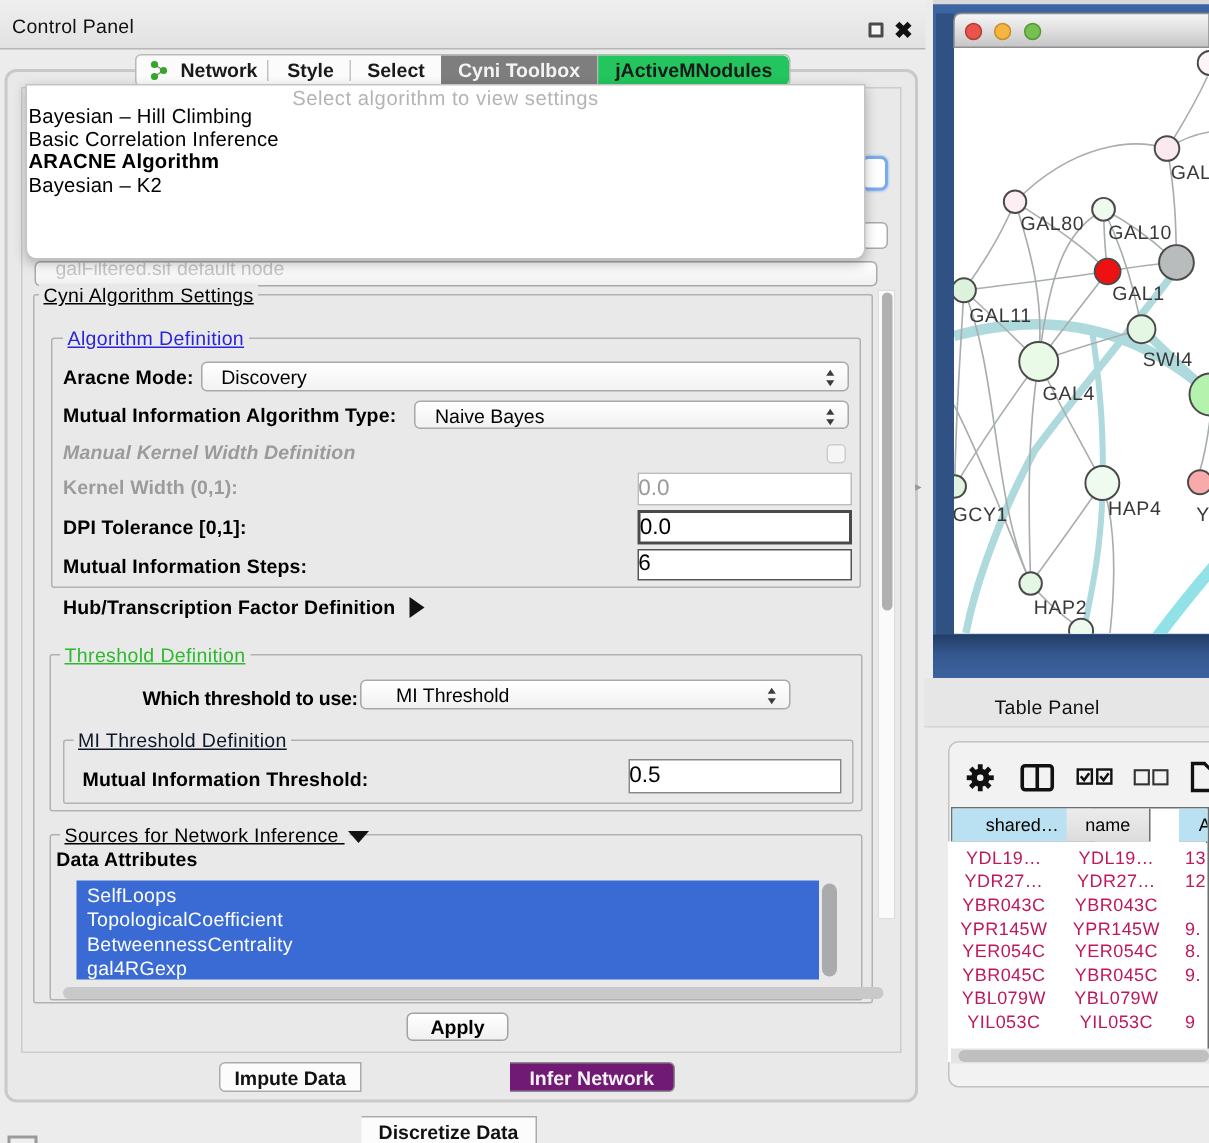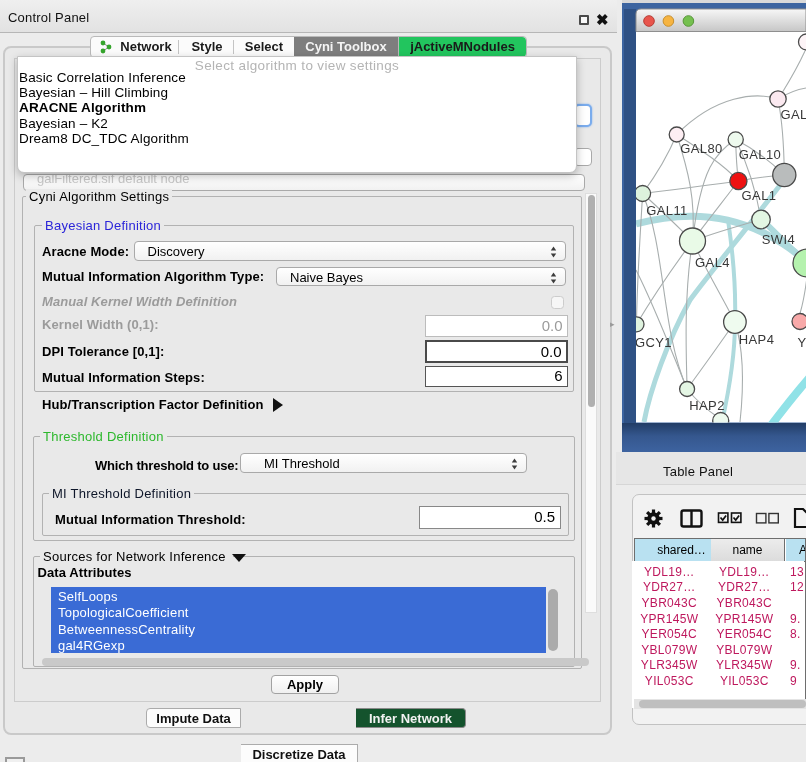--- a/index.html
+++ b/index.html
@@ -14,27 +14,27 @@
 #outerpanel { left:3px; top:46px; width:609px; height:689px; background:#e9e9e9; border:2px solid #c9c9c9; border-radius:8px; }
 #innerpanel { left:14px; top:58px; width:587px; height:644px; background:#e9e9e9; border:1px solid #cccccc; }
 
 #toptabs { left:90px; top:36px; height:22px; width:437px; background:#fbfbfb; border:1px solid #b9b9b9; border-radius:4px; font-size:13px; font-weight:bold; color:#1a1a1a; }
 .tseg { position:absolute; top:0; height:20px; line-height:20px; text-align:center; }
 #seg-cyni { left:203px; width:104px; background:#7e7e7e; color:#f4f4f4; }
 #seg-jam { left:307px; width:128px; background:#22c55e; border-left:1px solid #b9b9b9; border-radius:0 4px 4px 0; }
 .tsep { position:absolute; top:3px; width:1px; height:14px; background:#c4c4c4; }
 
 .grp { position:absolute; border:1px solid #b2b2b2; border-radius:2px; }
-.grp-title { position:absolute; top:-8px; background:#e9e9e9; padding:0 3px; font-size:13px; letter-spacing:0.25px; }
+.grp-title { position:absolute; top:-8px; background:#e9e9e9; padding:0 3px; font-size:13px; letter-spacing:0.25px;text-decoration:underline; }
 label.b { font-weight:bold; font-size:13px; color:#000; letter-spacing:0.1px; position:absolute; }
 label.dis { color:#9b9b9b; }
 .combo { position:absolute; background:linear-gradient(#ffffff,#f1f1f1); border:1px solid #a9a9a9; border-radius:4px; font-size:13px; color:#000; }
 .combo .cv { position:absolute; left:13px; top:0; line-height:19px; }
 .combo svg { position:absolute; right:8px; top:4px; }
-.tf { position:absolute; background:#fff; font-size:13px; text-align:right; }
+.tf { position:absolute; background:#fff; font-size:13px; }
 
 #attrlist { left:51px; top:587px; width:495px; height:66px; background:#3a6bd5; color:#fff; font-size:13px; padding:2px 0 0 7px; line-height:16.4px; letter-spacing:0.2px;}
 
 #popup { left:17px; top:56px; width:560px; height:117px; background:#fff; border:1px solid #c4c4c4; border-radius:0 0 7px 7px; box-shadow:0 3px 8px rgba(0,0,0,0.25); z-index:50; font-size:13px; }
 #popup .hint { position:absolute; top:1px; width:100%; text-align:center; color:#b4b4b4; letter-spacing:0.35px; font-size:13.5px;}
 #popup ul { list-style:none; position:absolute; left:1px; top:13px; }
 #popup li { height:15.2px; line-height:15.2px; letter-spacing:0.15px; color:#000; font-size:13.5px;}
 
 .btab { position:absolute; top:708px; height:20px; line-height:19px; font-size:13px; font-weight:bold; text-align:center; background:#fcfcfc; border:1px solid #ababab; color:#111; }
 
@@ -74,21 +74,21 @@
 
 <div class="combo" style="left:23px; top:174px; width:562px; height:17px; color:#c6c6c6; overflow:hidden;">
     <div style="position:absolute; left:13px; top:-4px; font-size:13px;">galFiltered.sif default node</div>
   </div>
 
 <div class="grp" style="left:22px; top:196px; width:560px; height:473px;">
   <div class="grp-title" style="left:3px;">Cyni Algorithm Settings</div>
 </div>
 
 <div class="grp" style="left:34px; top:225px; width:540px; height:167px;">
-  <div class="grp-title" style="left:7px; color:#2b25d9;">Bayesian Definition</div>
+  <div class="grp-title" style="left:7px; color:#2b25d9;">Algorithm Definition</div>
 </div>
 <label class="b abs" style="left:42px; top:244px;">Aracne Mode:</label>
 <div class="combo" style="left:133.5px; top:241px; width:432.5px; height:20px;">
   <div class="cv">Discovery</div>
   <svg width="7" height="12" viewBox="0 0 7 12">
       <path d="M3.5 0.5 L6.2 4.5 L0.8 4.5 Z" fill="#3c3c3c"></path>
       <path d="M3.5 11.5 L6.2 7.5 L0.8 7.5 Z" fill="#3c3c3c"></path>
     </svg>
 </div>
 <label class="b abs" style="left:42px; top:269px;">Mutual Information Algorithm Type:</label>
@@ -138,38 +138,37 @@
   </svg>
 <label class="b abs" style="left:37.5px; top:565px;">Data Attributes</label>
 <div class="abs" id="attrlist">SelfLoops<br>TopologicalCoefficient<br>BetweennessCentrality<br>gal4RGexp</div>
 <div class="abs" style="left:548px; top:589px; width:10px; height:62px; background:#ababab; border-radius:5px;"></div>
 <div class="abs" style="left:42px; top:658px; width:547px; height:8px; background:#c9c9c9; border-radius:4px;"></div>
 
 <div class="abs" style="left:271px; top:675px; width:68px; height:19px; background:linear-gradient(#ffffff,#f0f0f0); border:1px solid #a2a2a2; border-radius:4px; text-align:center; line-height:17px; font-size:13px; font-weight:bold;">Apply</div>
 
 <div class="btab" style="left:146px; width:95px; border-radius:4px 0 0 4px;">Impute Data</div>
 <div class="btab" style="left:241px; width:117px; border-left:none;margin-top:36px;">Discretize Data</div>
-<div class="btab" style="left:356px; width:110px; border-left:none; border-radius:0 4px 4px 0; background:#14532d; color:#f2f2f2; border-color:#8a8a8a;">Infer Network</div>
+<div class="btab" style="left:340px; width:110px; border-left:none; border-radius:0 4px 4px 0; background:#701a75; color:#f2f2f2; border-color:#8a8a8a;">Infer Network</div>
 
 <div class="abs" style="left:5px; top:757px; width:20px; height:20px; background:#f0f0f0; border:2px solid #9a9a9a;"></div>
 
 <div class="abs" style="left:585px; top:193px; width:12px; height:420px; background:#fafafa; border:1px solid #dedede;"></div>
 <div class="abs" style="left:587.5px; top:195px; width:7px; height:212px; background:#b0b0b0; border-radius:4px;"></div>
 
 <div class="abs" style="left:574px; top:104px; width:18px; height:23px; border:2px solid #7aaced; border-radius:5px; background:#fff; box-shadow:0 0 2px #7aaced;"></div>
 <div class="abs" style="left:574px; top:148px; width:18px; height:18px; border:1px solid #a9a9a9; border-radius:4px; background:#fff;"></div>
 
 <div class="abs" id="popup">
   <div class="hint">Select algorithm to view settings</div>
   <ul>
+    <li>Bayesian – Hill Climbing</li>
     <li>Basic Correlation Inference</li>
-    <li>Bayesian – Hill Climbing</li>
     <li style="font-weight:bold;">ARACNE Algorithm</li>
     <li>Bayesian – K2</li>
-    <li>Dream8 DC_TDC Algorithm</li>
   </ul>
 </div>
 
 <div class="abs" id="bluezone"></div>
 <div class="abs" style="left:622px; top:0; width:184px; height:3px; background:#d9d9d9;"></div>
 <svg class="abs" style="left:616px; top:0;" width="190" height="452" viewBox="0 0 190 452">
   <rect x="6" y="3" width="184" height="449" fill="#3c64a0"></rect>
   <rect x="8" y="9" width="12" height="414" fill="#2f5184"></rect>
 
   <linearGradient id="shad" x1="0" y1="0" x2="0" y2="1">
@@ -301,21 +300,21 @@
   <g stroke="#333" fill="none">
     <rect x="124.5" y="19.5" width="9.4" height="9.4" stroke-width="1.4"></rect>
     <rect x="136.9" y="19.5" width="9.4" height="9.4" stroke-width="1.4"></rect>
   </g>
 
   <path d="M163 15 L171 15 L176 20 L176 33 L163 33 Z" fill="none" stroke="#111" stroke-width="2.2"></path>
 </svg>
 
 <div class="abs" style="left:634px; top:538px; width:172px; height:162px; background:#fff; border:1px solid #6e6e6e; border-bottom:none; font-size:12px; overflow:hidden;">
   <div style="position:absolute; left:0; top:0; width:94px; height:23px; background:#b9e1f1; border-right:1px solid #6e6e6e; border-bottom:1px solid #6e6e6e; text-align:center; line-height:23px;">shared…</div>
-  <div style="position:absolute; left:76px; top:0; width:74px; height:23px; background:linear-gradient(#ececec,#dcdcdc); border-right:1px solid #6e6e6e; border-bottom:1px solid #6e6e6e; text-align:center; line-height:23px;">name</div>
+  <div style="position:absolute; left:76px; top:0; width:56px; height:23px; background:linear-gradient(#ececec,#dcdcdc); border-right:1px solid #6e6e6e; border-bottom:1px solid #6e6e6e; text-align:center; line-height:23px;">name</div>
   <div style="position:absolute; left:151px; top:0; width:40px; height:23px; background:#b9e1f1; border-bottom:1px solid #6e6e6e; text-align:center; line-height:23px;">Av</div>
 </div>
 <div class="abs" style="left:632px; top:561px; width:172px; height:147px; background:#fff; overflow:hidden; font-size:12px; color:#be185d; padding-top:3px;">
   <table style="border-collapse:collapse; width:100%; font-size:12px; letter-spacing:0.3px;">
     <tbody>
         <tr style="height:15.6px;">
           <td style="width:75px;text-align:center;">YDL19…</td>
           <td style="width:76px;text-align:center;">YDL19…</td>
           <td style="text-align:left;padding-left:8px;">13</td>
         </tr>
@@ -333,30 +332,30 @@
           <td style="text-align:center;">YPR145W</td>
           <td style="text-align:center;">YPR145W</td>
           <td style="padding-left:8px;">9.</td>
         </tr>
     <tr style="height:15.6px;">
           <td style="text-align:center;">YER054C</td>
           <td style="text-align:center;">YER054C</td>
           <td style="padding-left:8px;">8.</td>
         </tr>
     <tr style="height:15.6px;">
+          <td style="text-align:center;">YBR045C</td>
+          <td style="text-align:center;">YBR045C</td>
+          <td style="padding-left:8px;">9.</td>
+        </tr>
+    <tr style="height:15.6px;">
           <td style="text-align:center;">YBL079W</td>
           <td style="text-align:center;">YBL079W</td>
           <td></td>
         </tr>
     <tr style="height:15.6px;">
-          <td style="text-align:center;">YLR345W</td>
-          <td style="text-align:center;">YLR345W</td>
-          <td style="padding-left:8px;">9.</td>
-        </tr>
-    <tr style="height:15.6px;">
           <td style="text-align:center;">YIL053C</td>
           <td style="text-align:center;">YIL053C</td>
           <td style="padding-left:8px;">9</td>
         </tr>
   </tbody>
     </table>
 </div>
 <div class="abs" style="left:634px; top:699px; width:172px; height:10px; background:#e4e4e4;"></div>
 <div class="abs" style="left:639px; top:700px; width:167px; height:8px; background:#bfbfbf; border-radius:4px;"></div>
 

